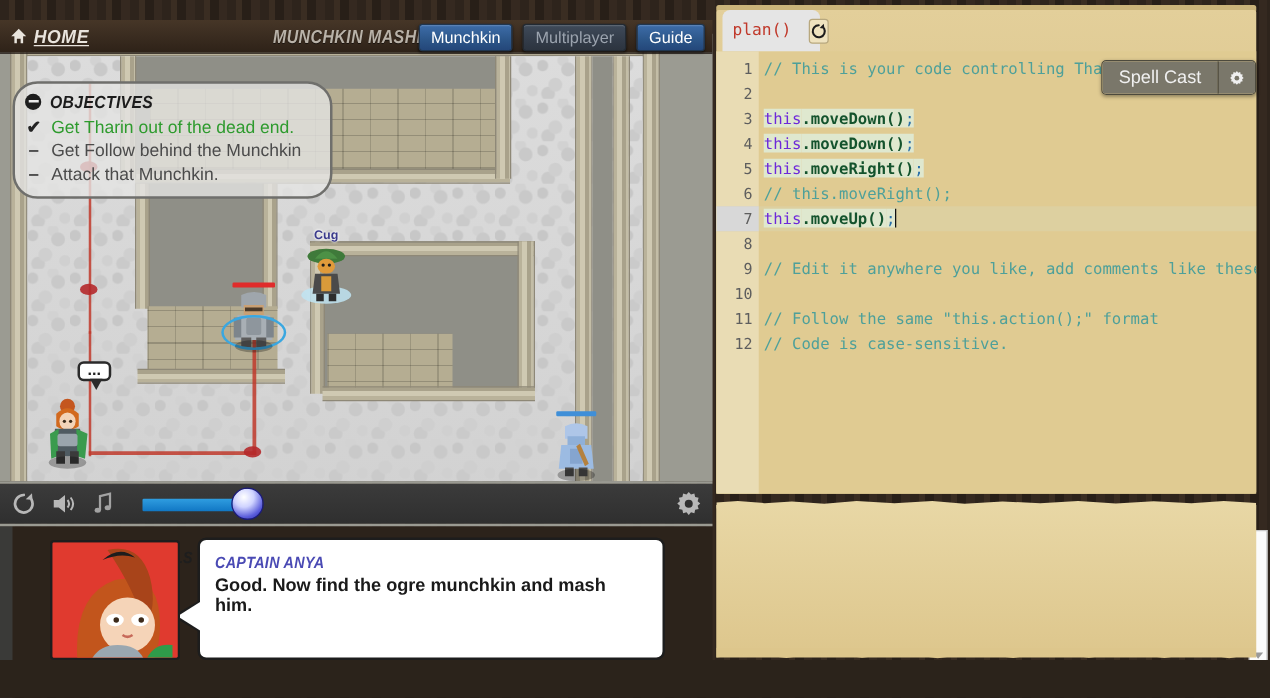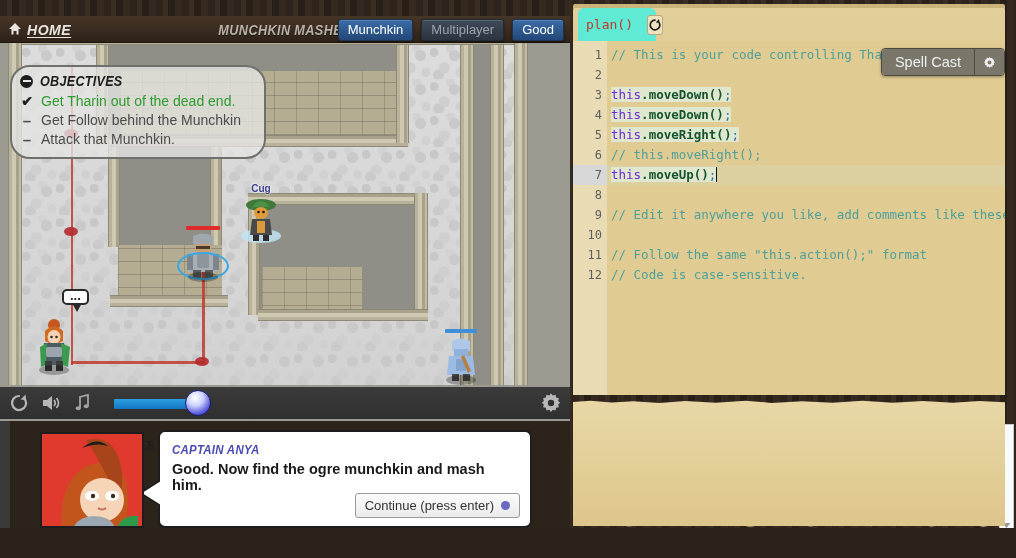--- a/index.html
+++ b/index.html
@@ -253,21 +253,21 @@
     position:absolute; left:3px; top:8px; width:432px; height:387px;
     background: linear-gradient(180deg,#e3cf9a 0%, #dcc68d 35%, #d8c087 100%);
     border-radius:2px;
   }
   .scroll-edge-top {
     position:absolute; left:3px; top:4px; width:432px; height:6px;
     background:#cbb47a; border-radius:2px;
   }
   .paper-tab {
     position:absolute; left:8px; top:8px; width:78px; height:33px;
-    background:#5eead4; border-radius:6px 6px 0 0;
+    background:#e5e5e5; border-radius:6px 6px 0 0;
     display:flex; align-items:center; gap:14px; padding-left:8px;
     z-index:3;
   }
   .plan-label {
     color:#c0392b; font-family:"DejaVu Sans Mono", monospace; font-size:13px;
   }
   .reload-btn {
     width:22px; height:20px; background:#efe3bf; border:1px solid #b8a87e;
     border-radius:3px; display:flex; align-items:center; justify-content:center;
     cursor:pointer;
@@ -363,21 +363,21 @@
         <svg width="14" height="14" viewBox="0 0 14 14">
             <path d="M7 1 L13 7 H10.5 V12.5 H8.5 V9 H5.5 V12.5 H3.5 V7 H1 Z" fill="#e9e4dd"></path>
           </svg>
       </span>
       <span class="home-text">HOME</span>
     </div>
     <div class="game-title">MUNCHKIN MASHER</div>
     <div class="hdr-buttons">
       <div class="btn-hdr btn-primary">Munchkin</div>
       <div class="btn-hdr btn-muted">Multiplayer</div>
-      <div class="btn-hdr btn-primary">Good</div>
+      <div class="btn-hdr btn-primary">Guide</div>
     </div>
   </div>
 
   <div class="game-area">
     <div class="map-surround"></div>
 
     <div class="wall-h" style="left:8px; top:4px; width:520px; height:14px;"></div>
     <div class="wall-v" style="left:8px; top:4px; width:14px; height:376px;"></div>
     <div class="wall-v" style="left:514px; top:4px; width:14px; height:376px;"></div>
 
@@ -547,24 +547,20 @@
       <circle cx="71" cy="62" r="2.2" fill="#3c2a1a"></circle>
       <path d="M56 74 q4 3 8 0" stroke="#c76a5a" stroke-width="2" fill="none"></path>
       <path d="M30 96 q6 -14 22 -14 q18 0 22 14 z" fill="#9aa7b0"></path>
       <path d="M74 96 q6 -16 22 -14 v14 z" fill="#2f9b4a"></path>
       <path d="M40 14 q14 -12 26 -2 q-12 -4 -26 2 z" fill="#1d1d1d"></path>
     </svg>
   </div>
   <div class="dialog-box">
     <div class="speaker">CAPTAIN ANYA</div>
     <div class="dialog-text">Good. Now find the ogre munchkin and mash him.</div>
-    <div class="continue-btn">
-      <span>Continue (press enter)</span>
-      <span class="continue-dot"></span>
-    </div>
   </div>
 
   <div class="code-panel">
     <div class="scroll-edge-top"></div>
     <div class="scroll-paper"></div>
 
     <div class="paper-tab">
       <span class="plan-label">plan()</span>
       <span class="reload-btn">
         <svg width="14" height="14" viewBox="0 0 16 16">

